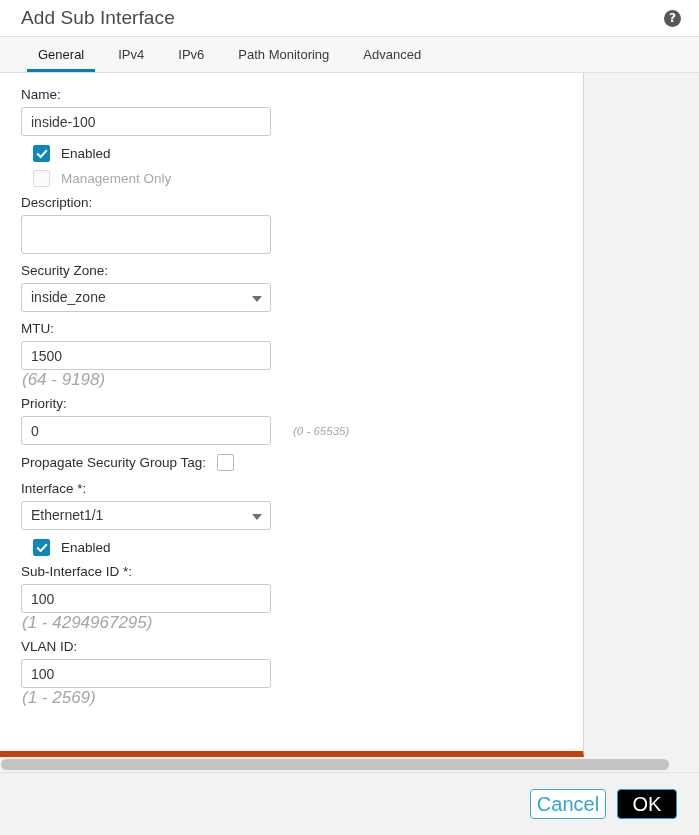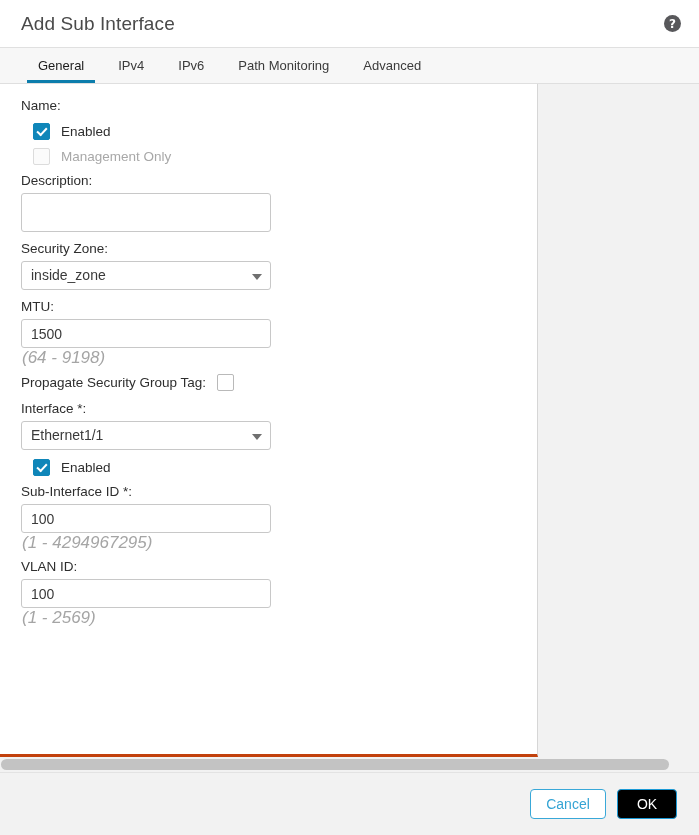--- a/index.html
+++ b/index.html
@@ -15,21 +15,21 @@
     position: relative;
     width: 699px;
     height: 835px;
     background: #f2f2f2;
     display: flex;
     flex-direction: column;
   }
 
   
   .titlebar {
-    height: 48px;
+    height: 37px;
     background: #ffffff;
     border-bottom: 1px solid #e0e0e0;
     display: flex;
     align-items: center;
     padding: 0 18px 0 21px;
     flex: 0 0 auto;
   }
   .title-text {
     font-size: 19px;
     color: #4a4a4a;
@@ -86,25 +86,25 @@
     flex: 1 1 auto;
     position: relative;
     background: #f2f2f2;
     display: flex;
     flex-direction: column;
     min-height: 0;
   }
   .panel {
     position: relative;
     margin: 0;
-    width: 538px;
+    width: 584px;
     flex: 1 1 auto;
     background: #ffffff;
     border-right: 1px solid #d6d6d6;
-    border-bottom: 3px solid #c2410c;
+    border-bottom: 6px solid #c2410c;
     padding: 14px 12px 0 21px;
     overflow: hidden;
     min-height: 0;
   }
 
   .field-label {
     font-size: 13.5px;
     color: #2e2e2e;
     margin: 0 0 4px 0;
     display: block;
@@ -251,21 +251,21 @@
     display: flex;
     align-items: center;
     justify-content: flex-end;
     padding-right: 22px;
     gap: 11px;
   }
   .btn {
     height: 30px;
     min-width: 76px;
     border-radius: 4px;
-    font-size: 14px;
+    font-size: 20px;
     display: inline-flex;
     align-items: center;
     justify-content: center;
     cursor: pointer;
     padding: 0 4px;
     font-family: "Liberation Sans", sans-serif;
   }
   .btn-cancel {
     background: #ffffff;
     border: 1px solid #39a8d8;
@@ -306,20 +306,21 @@
         <span>Advanced</span>
       </div>
   </div>
 
   <div class="body-wrap">
 
     <div class="panel">
 
       <div class="field-group">
         <label class="field-label">Name:</label>
+        <input class="txt" type="text" value="inside-100" style="">
       </div>
 
       <div class="cb-row">
         <span class="cb checked"></span>
         <span class="cb-label">Enabled</span>
       </div>
 
       <div class="cb-row">
         <span class="cb disabled"></span>
         <span class="cb-label muted">Management Only</span>
@@ -337,20 +338,27 @@
           <span class="caret"></span>
         </div>
       </div>
 
       <div class="field-group">
         <label class="field-label">MTU:</label>
         <input class="txt" type="text" value="1500" style="">
         <span class="hint">(64 - 9198)</span>
       </div>
 
+      <div class="field-group">
+        <label class="field-label">Priority:</label>
+        <div class="row-inline">
+          <input class="txt" type="text" value="0" style="">
+          <span class="hint-right">(0 - 65535)</span>
+        </div>
+      </div>
 
       <div class="row-inline-tag">
         <span class="tag-label">Propagate Security Group Tag:</span>
         <span class="cb"></span>
       </div>
 
       <div class="field-group">
         <label class="field-label">Interface *:</label>
         <div class="select-wrap">
           <div class="sel-box">Ethernet1/1</div>

